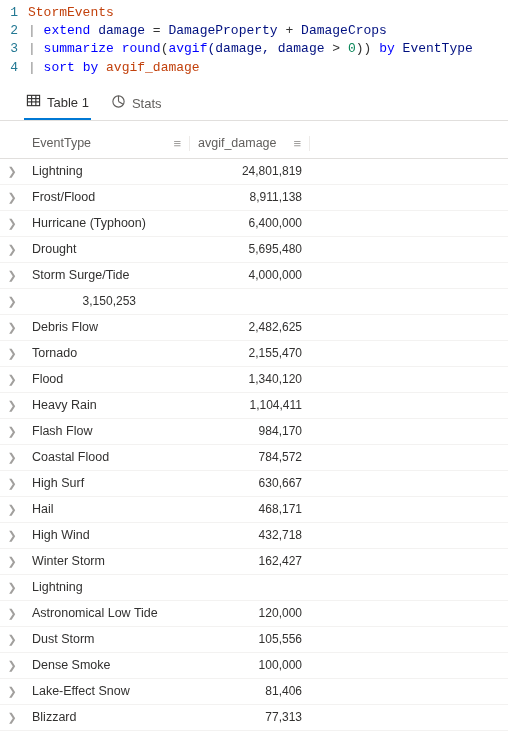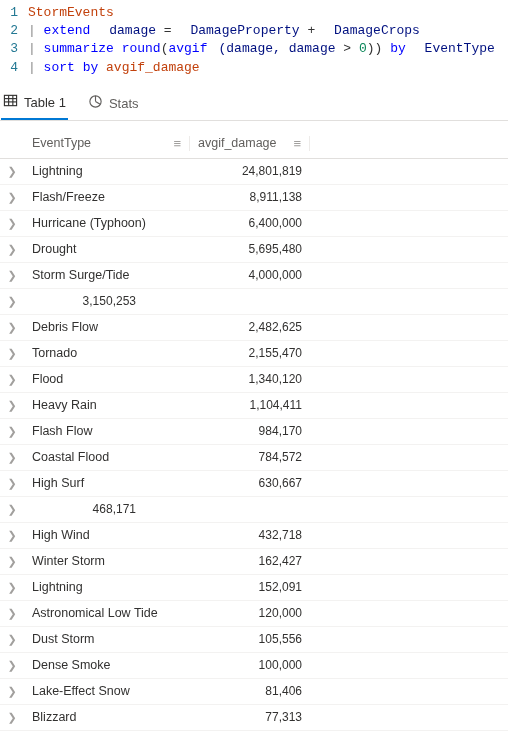--- a/index.html
+++ b/index.html
@@ -26,30 +26,30 @@
     color: #237893;
     user-select: none;
   }
   .code-content {
     flex: 1;
     white-space: pre;
   }
   .tok-pipe { color: #888; }
   .tok-keyword { color: #0000ff; }
   .tok-func { color: #0000ff; }
-  .tok-col { color: #001080; margin-left: 11px; }
+  .tok-col { color: #001080; }
   .tok-op { color: #333; }
   .tok-num { color: #098658; }
   .tok-strcol { color: #c2410c; }
 
   .tabs {
     display: flex;
     align-items: center;
     border-bottom: 1px solid #e1dfdd;
-    padding: 0 1px;
+    padding: 0 24px;
     gap: 18px;
     height: 34px;
   }
   .tab {
     display: flex;
     align-items: center;
     gap: 6px;
     height: 100%;
     padding: 0 2px;
     cursor: pointer;
@@ -184,21 +184,21 @@
         <div class="cell-expand">
           <span class="chev">❯</span>
         </div>
         <div class="cell-event">Lightning</div>
         <div class="cell-dmg">24,801,819</div>
       </div>
       <div class="row">
         <div class="cell-expand">
           <span class="chev">❯</span>
         </div>
-        <div class="cell-event">Flash/Freeze</div>
+        <div class="cell-event">Frost/Flood</div>
         <div class="cell-dmg">8,911,138</div>
       </div>
       <div class="row">
         <div class="cell-expand">
           <span class="chev">❯</span>
         </div>
         <div class="cell-event">Hurricane (Typhoon)</div>
         <div class="cell-dmg">6,400,000</div>
       </div>
       <div class="row">
@@ -267,20 +267,21 @@
         <div class="cell-expand">
           <span class="chev">❯</span>
         </div>
         <div class="cell-event">High Surf</div>
         <div class="cell-dmg">630,667</div>
       </div>
       <div class="row">
         <div class="cell-expand">
           <span class="chev">❯</span>
         </div>
+        <div class="cell-event">Hail</div>
         <div class="cell-dmg">468,171</div>
       </div>
       <div class="row">
         <div class="cell-expand">
           <span class="chev">❯</span>
         </div>
         <div class="cell-event">High Wind</div>
         <div class="cell-dmg">432,718</div>
       </div>
       <div class="row">
@@ -288,21 +289,20 @@
           <span class="chev">❯</span>
         </div>
         <div class="cell-event">Winter Storm</div>
         <div class="cell-dmg">162,427</div>
       </div>
       <div class="row">
         <div class="cell-expand">
           <span class="chev">❯</span>
         </div>
         <div class="cell-event">Lightning</div>
-        <div class="cell-dmg">152,091</div>
       </div>
       <div class="row">
         <div class="cell-expand">
           <span class="chev">❯</span>
         </div>
         <div class="cell-event">Astronomical Low Tide</div>
         <div class="cell-dmg">120,000</div>
       </div>
       <div class="row">
         <div class="cell-expand">

